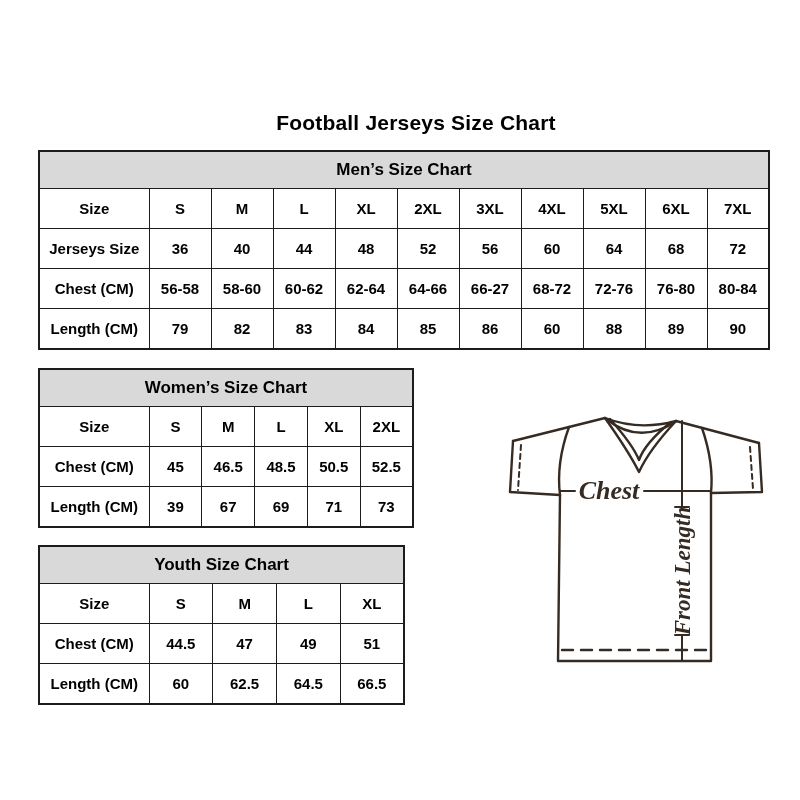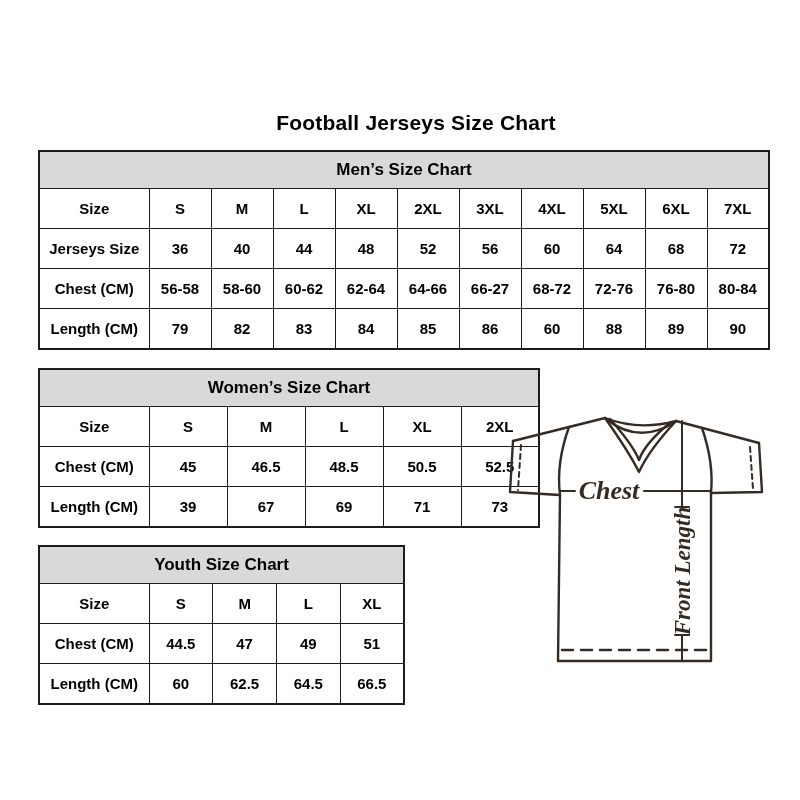--- a/index.html
+++ b/index.html
@@ -22,21 +22,21 @@
   }
   table.size-table td{
     border:1px solid #1c1c1c;text-align:center;vertical-align:middle;
     font-weight:bold;font-size:15px;color:#000;padding:0;height:39px;
     overflow:hidden;white-space:nowrap;
   }
   table.size-table td.table-title{
     background:#d9d9d9;font-size:17px;height:36px;
   }
   #men-table{left:38px;top:150px;width:732px;}
-  #women-table{left:38px;top:368px;width:502px;}
+  #women-table{left:38px;top:368px;width:376px;}
   #youth-table{left:38px;top:545px;width:367px;}
 
   .jersey-wrap{position:absolute;left:498px;top:398px;width:284px;height:278px;}
   .jersey-wrap svg{display:block;width:100%;height:100%;}
   .measure-label{
     font-family:"Liberation Serif", serif;
     font-style:italic;font-weight:bold;
   }
 </style>
 </head>

